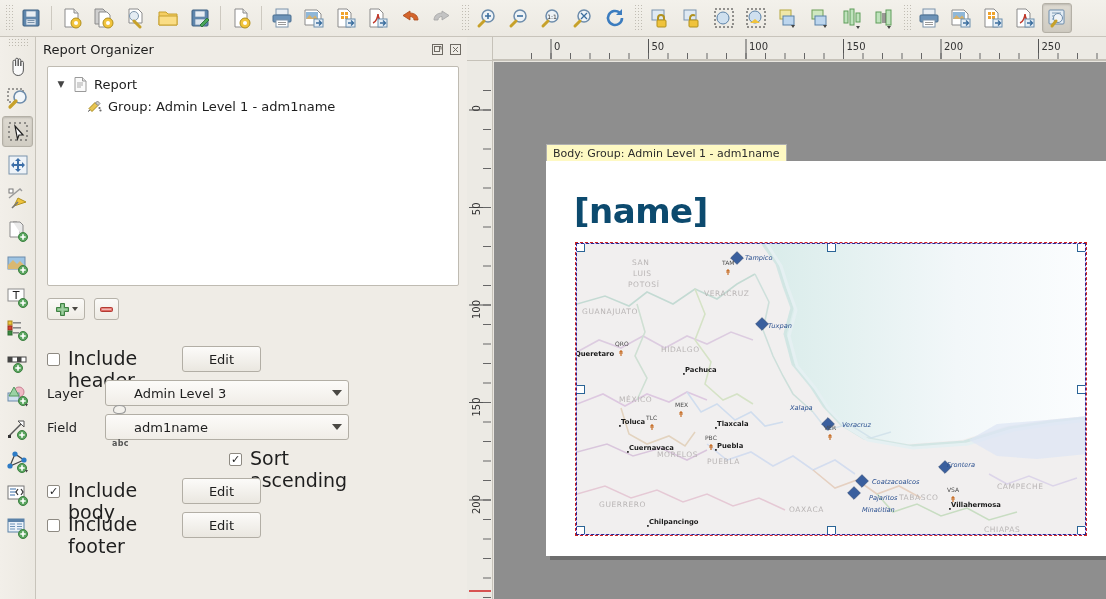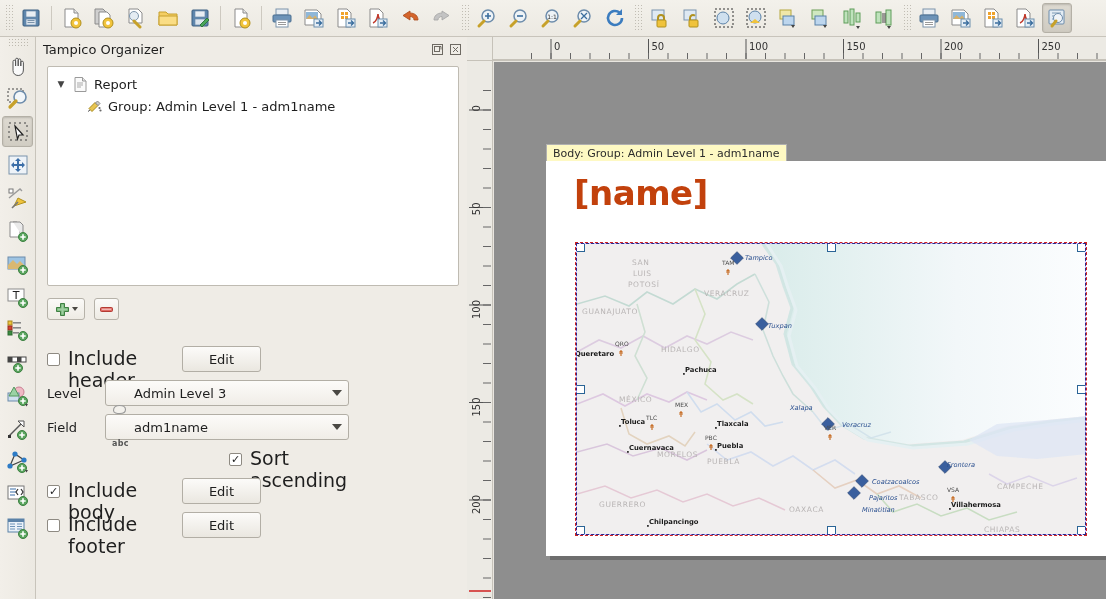--- a/index.html
+++ b/index.html
@@ -151,22 +151,22 @@
     position: absolute; left: 52px; top: 99px; width: 562px; height: 395px;
     background: #ffffff; box-shadow: 4px 4px 0 rgba(0,0,0,.22);
   }
   .bodylabel {
     position: absolute; left: 52px; top: 82px; height: 17px;
     background: #fef9c3; color: #2b2b2b; font-size: 11px;
     padding: 1px 6px 0 6px; line-height: 16px; white-space: nowrap;
     border: 1px solid #b0b0b0; border-bottom: none;
   }
   .title-label {
-    position: absolute; left: 28px; top: 12px;
-    font-size: 34px; font-weight: bold; color: #c2410c;
+    position: absolute; left: 28px; top: 30px;
+    font-size: 34px; font-weight: bold; color: #0c4a6e;
     font-family: "DejaVu Sans","Liberation Sans",sans-serif;
     letter-spacing: -0.5px;
   }
   .mapframe {
     position: absolute; left: 30px; top: 82px; width: 510px; height: 292px;
     outline: 1px dashed #cf2020;
     border: 1px dashed #2a2a8c;
     background: #c4b5fd;
     overflow: hidden;
   }
@@ -568,21 +568,21 @@
           <rect x="2" y="3" width="16" height="3" fill="#5b82a8"></rect>
           <path d="M4 8h5M4 10.5h5M4 13h5M11 8h5M11 10.5h5M11 13h5" stroke="#6d93b8" stroke-width="1.2"></path>
           <circle cx="17" cy="18" r="4.5" fill="#5aa55f" stroke="#3c8040"></circle>
           <path d="M17 15.3v5.4M14.3 18h5.4" stroke="#fff" stroke-width="1.6"></path>
         </svg>
     </div>
   </div>
 
   <div class="panel">
     <div class="panel-title">
-      <span class="panel-title-text">Tampico Organizer</span>
+      <span class="panel-title-text">Report Organizer</span>
       <span class="pt-btn">
         <svg width="13" height="13" viewBox="0 0 13 13">
             <rect x="1.5" y="1.5" width="10" height="10" fill="none" stroke="#6e6a63"></rect>
             <rect x="3.5" y="3.5" width="5" height="5" fill="none" stroke="#6e6a63"></rect>
             <path d="M7 3.5h3v3" fill="none" stroke="#6e6a63"></path>
           </svg>
       </span>
       <span class="pt-btn">
         <svg width="13" height="13" viewBox="0 0 13 13">
             <rect x="1.5" y="1.5" width="10" height="10" fill="none" stroke="#6e6a63"></rect>
@@ -635,21 +635,21 @@
 
     <div class="form">
 
       <div class="frow">
         <span class="cb"></span>
         <span class="cblabel">Include header</span>
         <button class="editbtn">Edit</button>
       </div>
 
       <div class="frow">
-        <span class="lbl">Level</span>
+        <span class="lbl">Layer</span>
         <div class="combo">
           <span class="cicon">
             <svg width="15" height="11" viewBox="0 0 15 11">
                 <path d="M1.5 6.5C1.5 3 4 1.5 7.5 1.5S13.5 3 13.5 5.5 11 9.5 8 9.5 1.5 9 1.5 6.5z" fill="#f3f1ec" stroke="#9a9a9a" stroke-width="1.1"></path>
               </svg>
           </span>
           <span class="citext">Admin Level 3</span>
           <span class="caret"></span>
         </div>
       </div>

